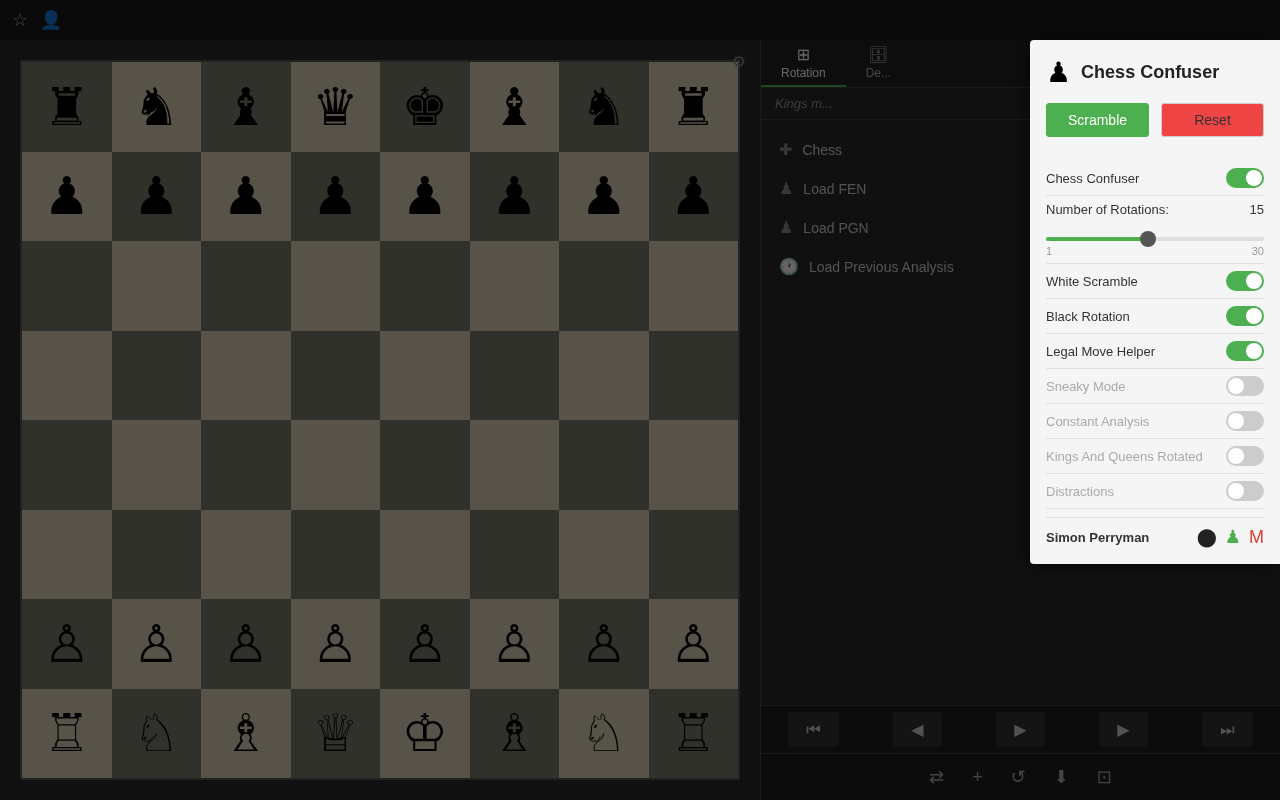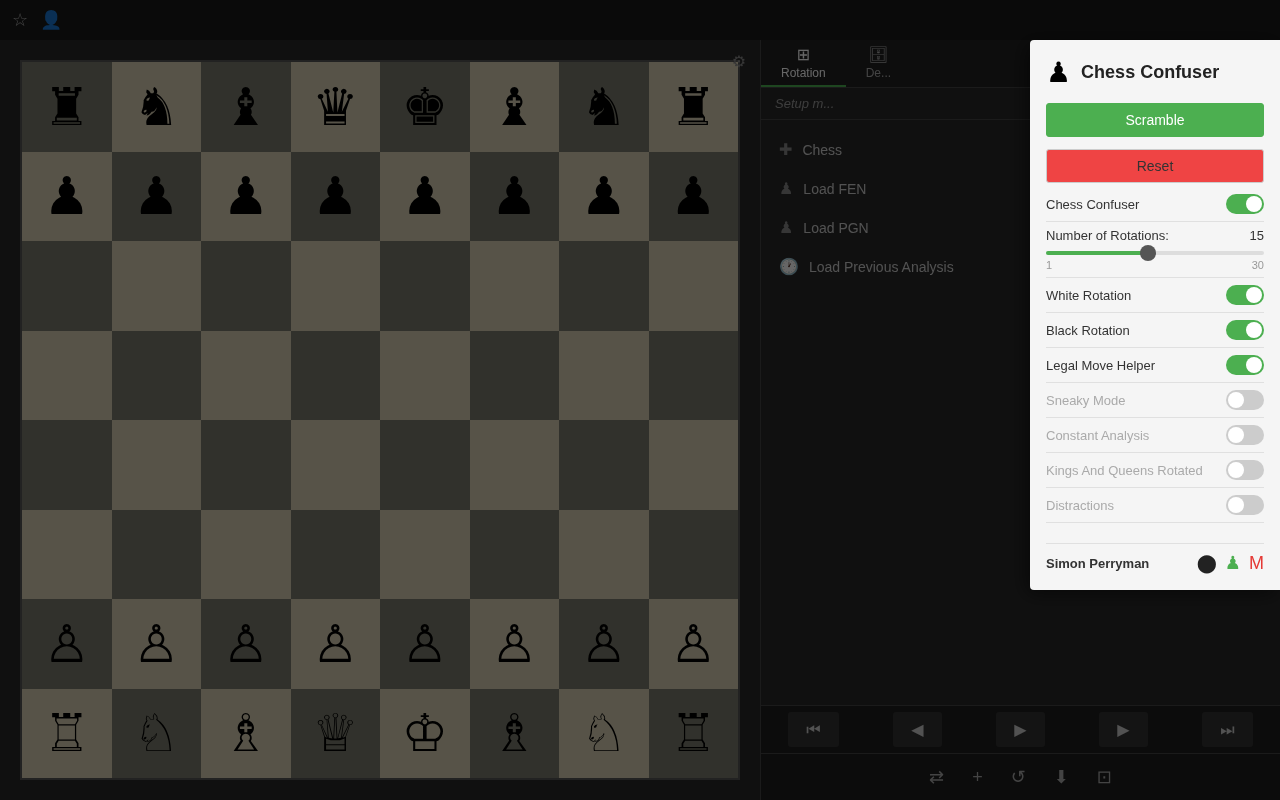--- a/index.html
+++ b/index.html
@@ -222,22 +222,21 @@
     }
     .popup-title {
       font-size: 18px;
       font-weight: bold;
       color: #222;
     }
 
     .popup-buttons {
       display: flex;
       gap: 12px;
-      margin-bottom: 4px;
-      flex-direction: column;
+      margin-bottom: 24px;
     }
     .popup-btn {
       flex: 1;
       padding: 8px 0;
       border: 1px solid #ccc;
       border-radius: 3px;
       background: #ef4444;
       font-size: 14px;
       cursor: pointer;
       color: #333;
@@ -287,21 +286,21 @@
     
     .slider-row {
       padding: 6px 0;
       border-bottom: 1px solid #e0e0e0;
     }
     .slider-label-row {
       display: flex;
       justify-content: space-between;
       font-size: 13px;
       color: #333;
-      margin-bottom: 8px;
+      margin-bottom: 20px;
     }
     .slider-track {
       position: relative;
       height: 4px;
       background: #ddd;
       border-radius: 2px;
       margin: 4px 0;
     }
     .slider-fill {
       height: 4px;
@@ -323,21 +322,21 @@
       justify-content: space-between;
       font-size: 11px;
       color: #999;
     }
 
     
     .popup-footer {
       display: flex;
       align-items: center;
       justify-content: space-between;
-      margin-top: 20px;
+      margin-top: 8px;
       padding-top: 8px;
       border-top: 1px solid #e0e0e0;
     }
     .footer-user {
       font-size: 13px;
       color: #333;
       font-weight: bold;
     }
     .footer-icons {
       display: flex;
@@ -443,21 +442,21 @@
         <span class="tab-icon">⊞</span>
         <span>Rotation</span>
       </div>
       <div class="tab">
         <span class="tab-icon">🗄</span>
         <span>De...</span>
       </div>
     </div>
 
     <div class="make-move-area">
-      <span>Setup m...</span>
+      <span>Kings m...</span>
     </div>
 
     <div class="menu-items">
       <div class="menu-item">
         <span class="menu-item-icon">✚</span>
         <span>Chess</span>
       </div>
       <div class="menu-item">
         <span class="menu-item-icon">♟</span>
         <span>Load FEN</span>
@@ -520,21 +519,21 @@
         <div class="slider-fill" style="width: 47%"></div>
         <div class="slider-knob" style="left: 47%"></div>
       </div>
       <div class="slider-ends">
         <span>1</span>
         <span>30</span>
       </div>
     </div>
 
     <div class="toggle-row">
-      <span class="toggle-label">White Rotation</span>
+      <span class="toggle-label">White Scramble</span>
       <div class="toggle on">
         <div class="toggle-knob"></div>
       </div>
     </div>
 
     <div class="toggle-row">
       <span class="toggle-label">Black Rotation</span>
       <div class="toggle on">
         <div class="toggle-knob"></div>
       </div>

